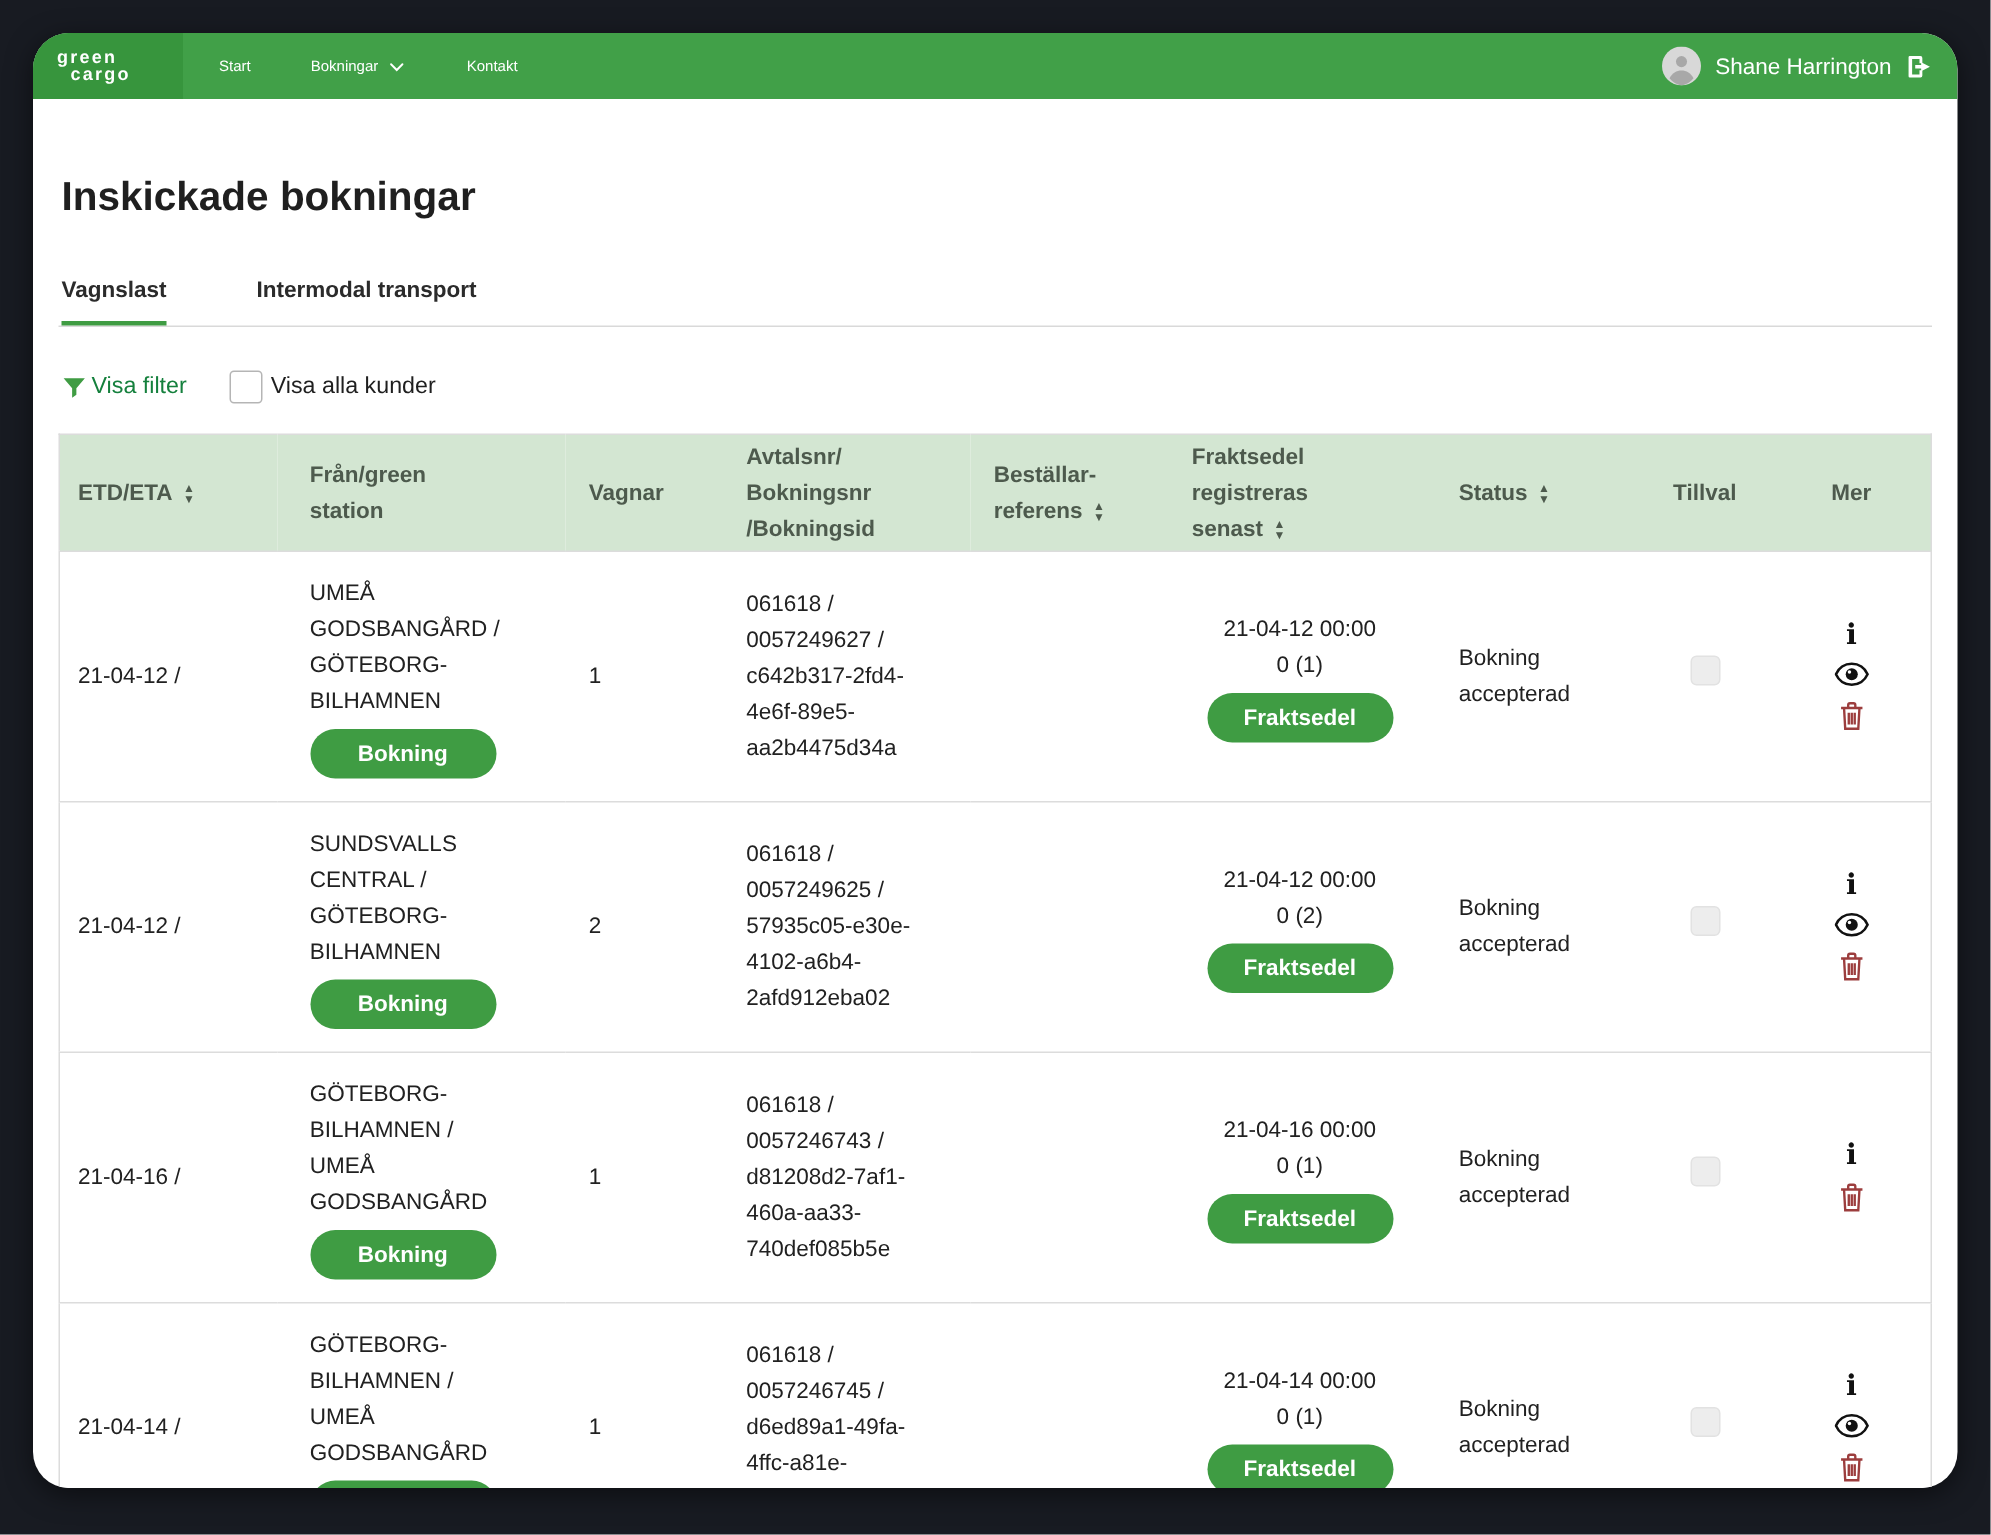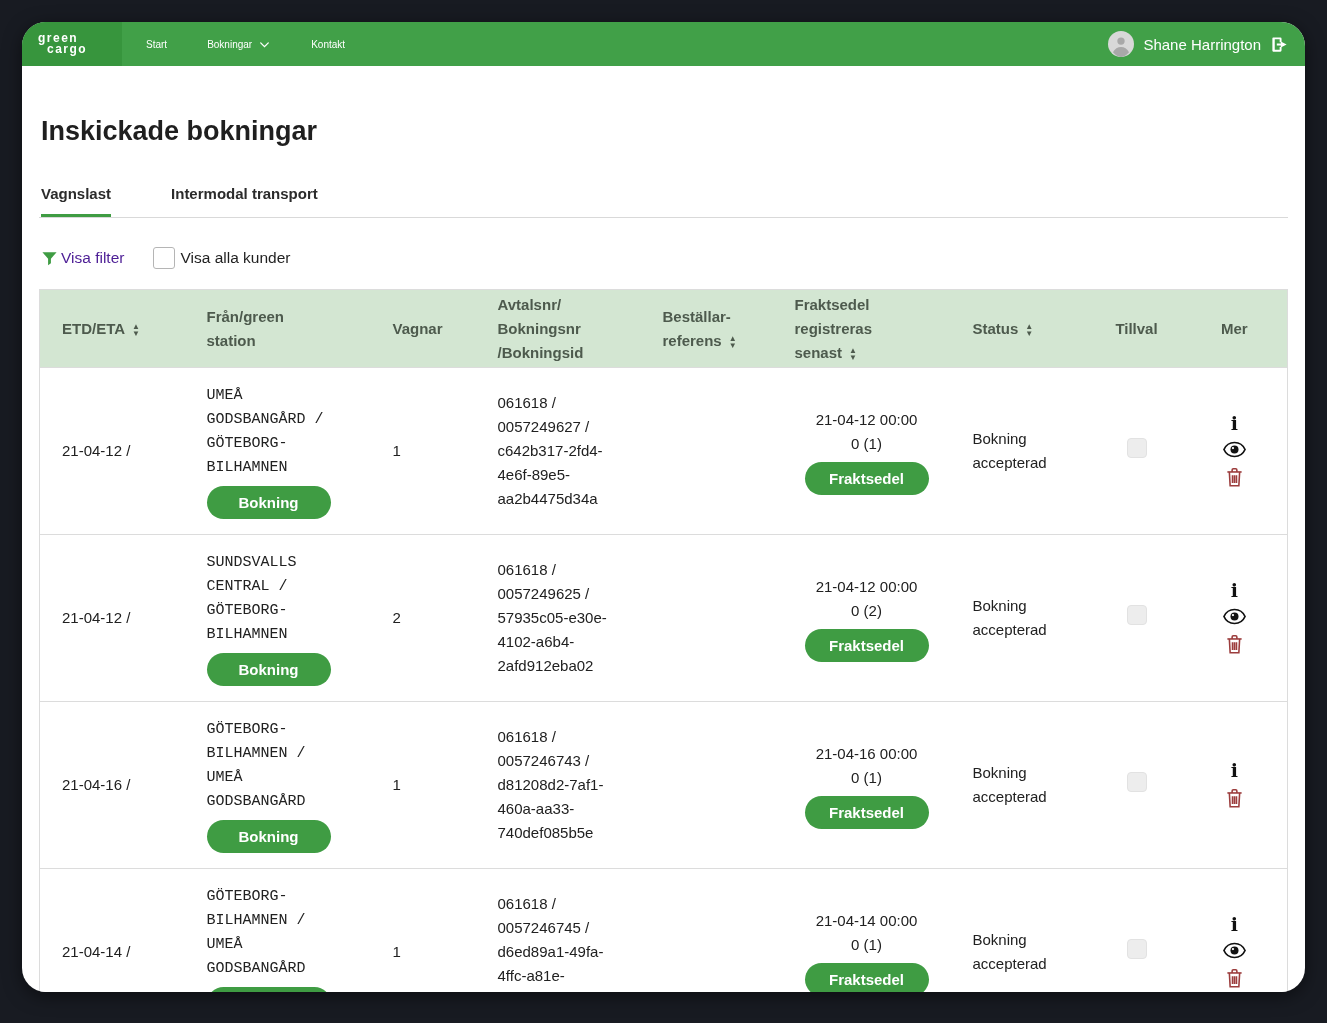--- a/index.html
+++ b/index.html
@@ -34,37 +34,37 @@
   .nav-right { margin-left:auto; display:flex; align-items:center; gap:9px; padding-right:16px; }
   .nav-right .name { font-size:15px; }
   .icon-btn { display:flex; align-items:center; }
   
   .content { padding:0 17px; }
   .page-title { margin-top:50px; font-size:27px; font-weight:bold; color:#1f1f1f; padding-left:2px;}
   .tabs { margin-top:38px; display:flex; gap:60px; border-bottom:1px solid #d9d9d9; padding-left:2px;}
   .tab { font-size:15px; font-weight:bold; color:#2b2b2b; padding-bottom:12px; cursor:pointer; border-bottom:3px solid transparent; }
   .tab.active { border-bottom:3px solid #3f9c43; }
   .filter-row { margin-top:29px; display:flex; align-items:center; padding-left:2px;}
-  .visa-filter { display:flex; align-items:center; gap:3px; color:#4c1d95; font-size:15.5px; cursor:pointer; }
+  .visa-filter { display:flex; align-items:center; gap:3px; color:#15803d; font-size:15.5px; cursor:pointer; }
   .checkbox { width:22px; height:22px; background:#fff; border:1px solid #b5b5b5; border-radius:3px; margin-left:29px; cursor:pointer; }
   .checkbox-label { font-size:15.5px; color:#1f1f1f; margin-left:5px; }
   
   table.bookings { width:100%; border-collapse:collapse; table-layout:fixed; margin-top:20px; border:1px solid #dcdcdc; }
   thead th { background:#d3e6d2; height:78px; font-size:15px; font-weight:bold; color:#4d5a4d; text-align:left; vertical-align:middle; line-height:24px; }
   tbody td { height:167px; vertical-align:middle; font-size:15px; color:#212121; line-height:24px; border-top:1px solid #dcdcdc; background:#fff;}
-  th.c-etd, td.c-etd { padding-left:22px; }
+  th.c-etd, td.c-etd { padding-left:12px; }
   th.c-station, td.c-station { padding-left:22px; }
   th.c-vagnar, td.c-vagnar { padding-left:16px; }
   th.c-avtal, td.c-avtal { padding-left:18px; }
   th.c-orderer, td.c-orderer { padding-left:16px; }
   th.c-deadline { padding-left:13px; }
   td.c-deadline { text-align:center; }
   th.c-status, td.c-status { padding-left:21px; }
   th.c-tillval, td.c-tillval, th.c-mer, td.c-mer { text-align:center; }
-  .station-text { width:134px;font-family:Liberation Mono, monospace; }
+  .station-text { width:134px; }
   .avtal-text { width:116px; overflow-wrap:break-word; }
   .status-text { width:94px; }
   .pill {
     display:inline-flex; align-items:center; justify-content:center;
     min-width:124px; height:33px; padding:0 18px;
     background:#3f9c43; color:#fff; font-size:15px; font-weight:bold;
     border:none; border-radius:17px; cursor:pointer; margin-top:6px;
   }
   .deadline-lines { display:flex; flex-direction:column; align-items:center; }
   .sort { display:inline-flex; flex-direction:column; margin-left:7px; vertical-align:middle; }

